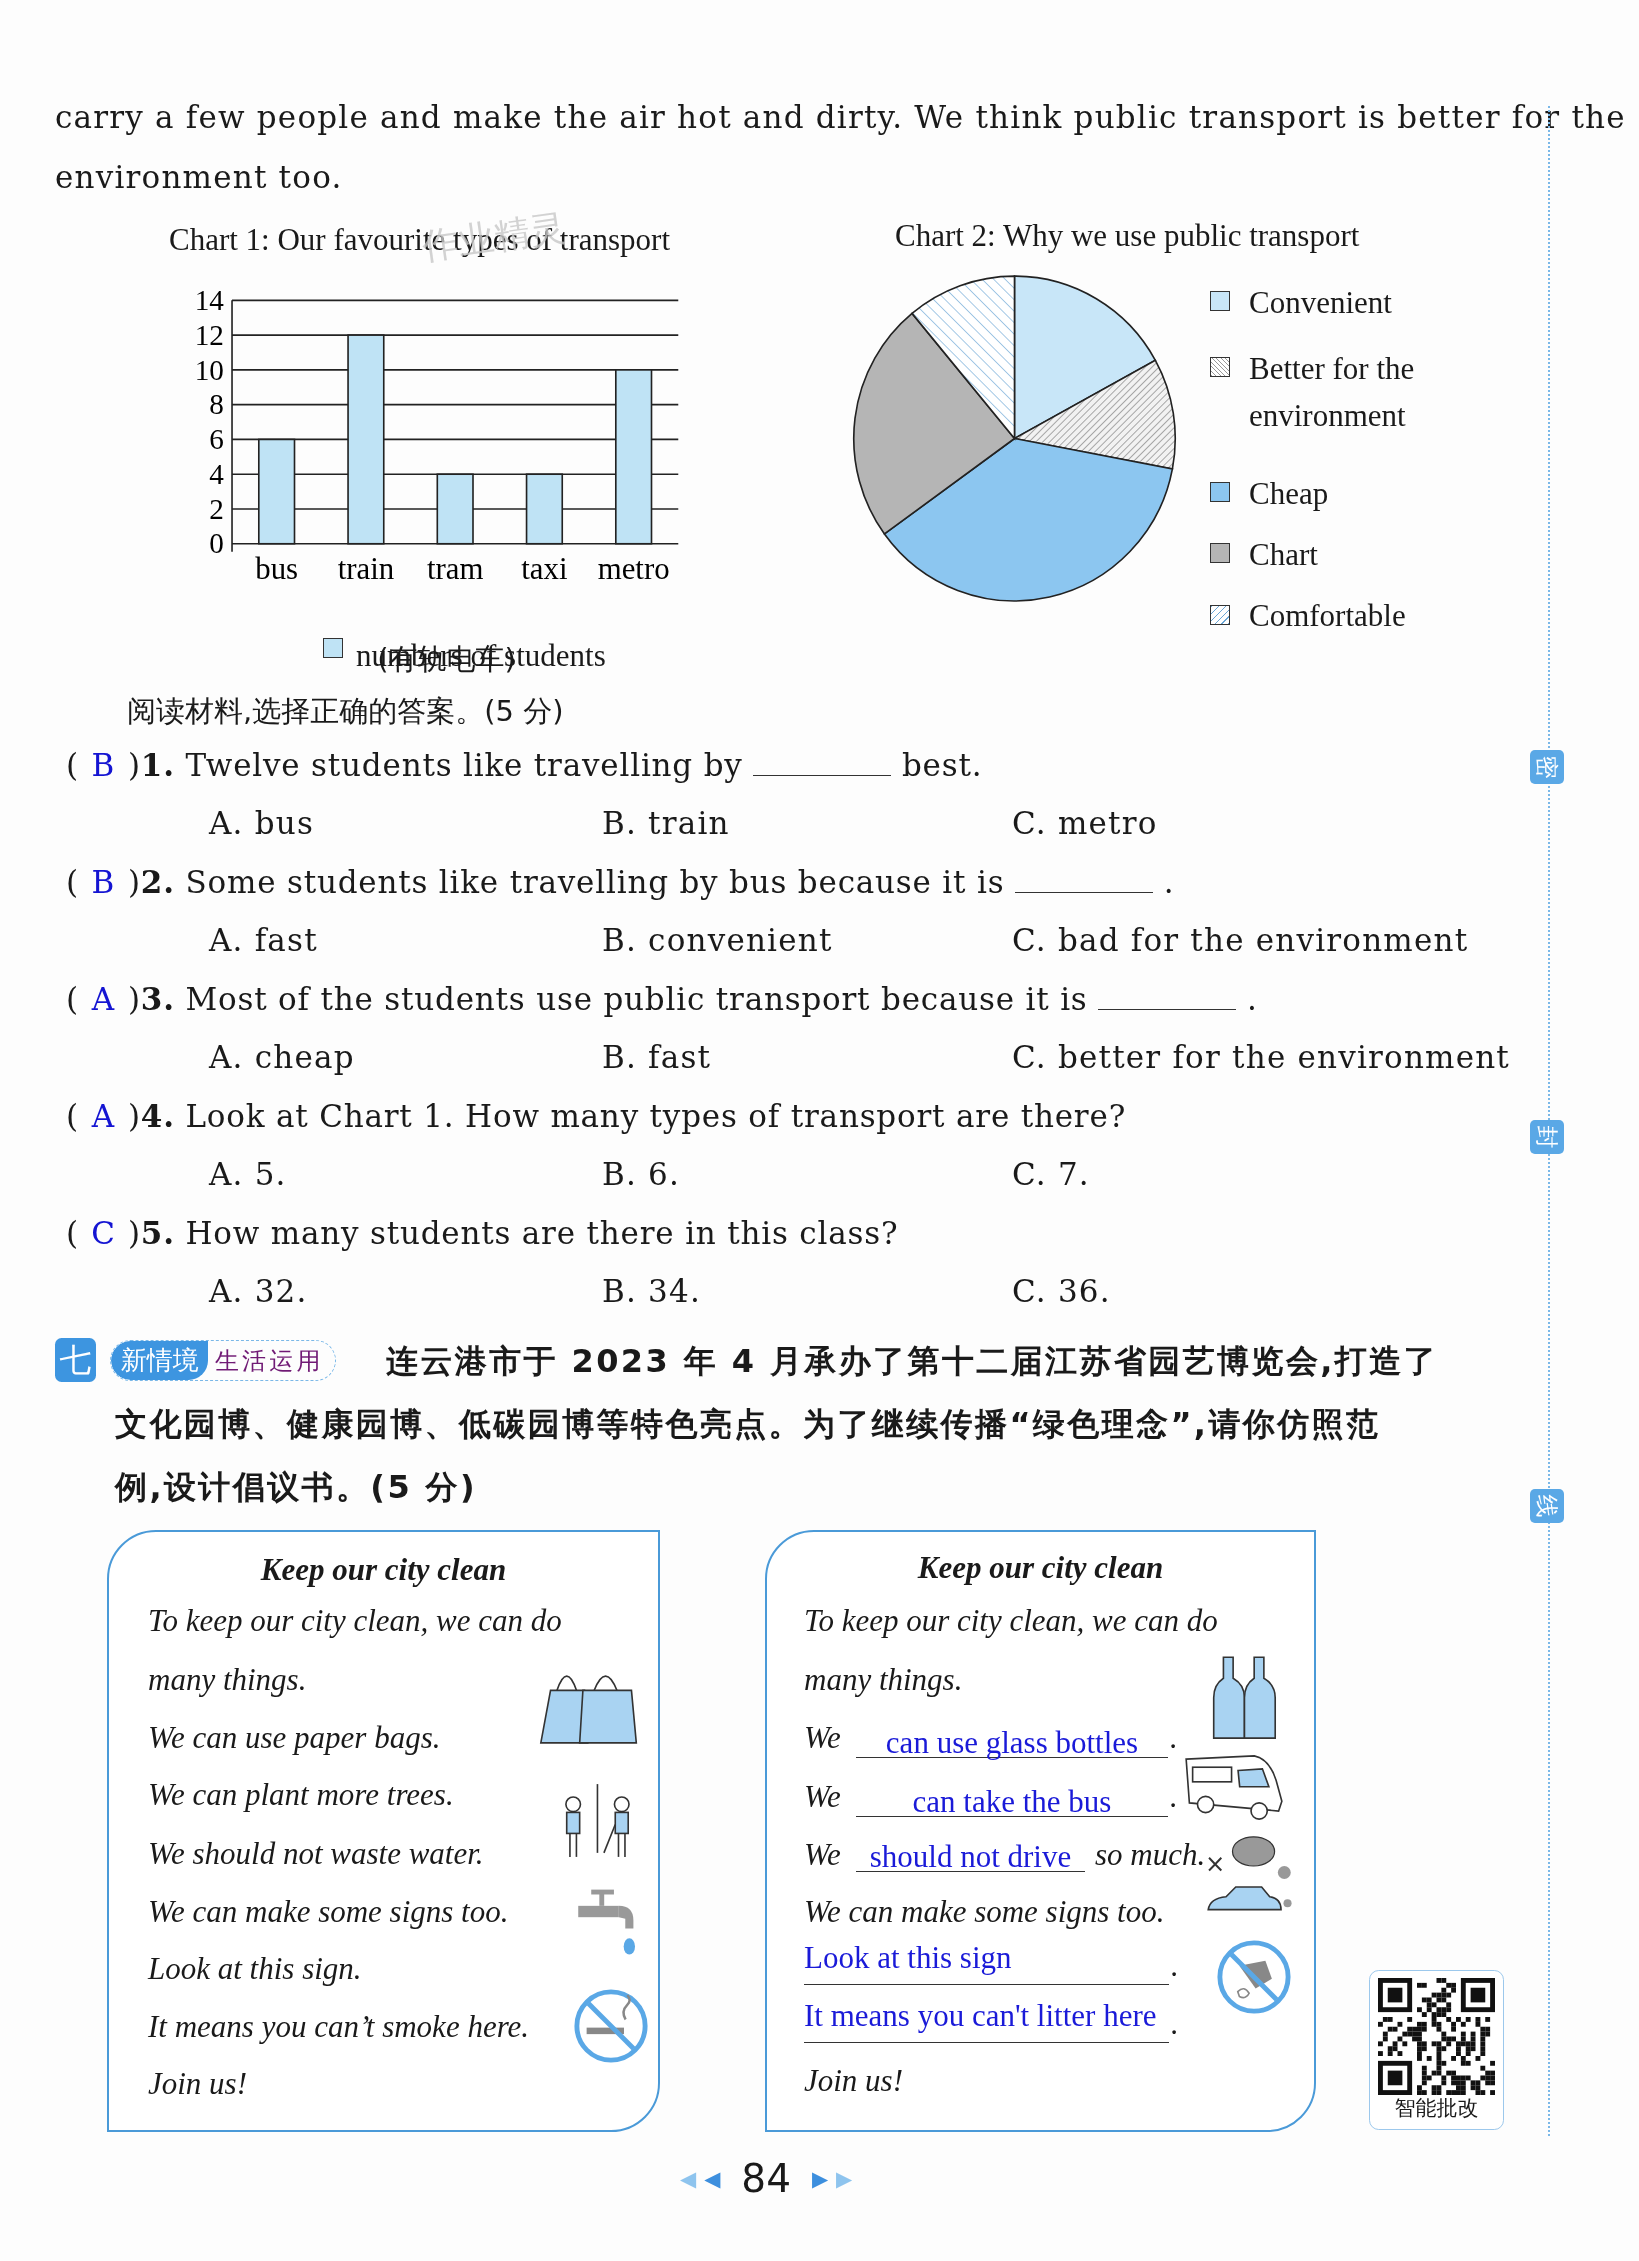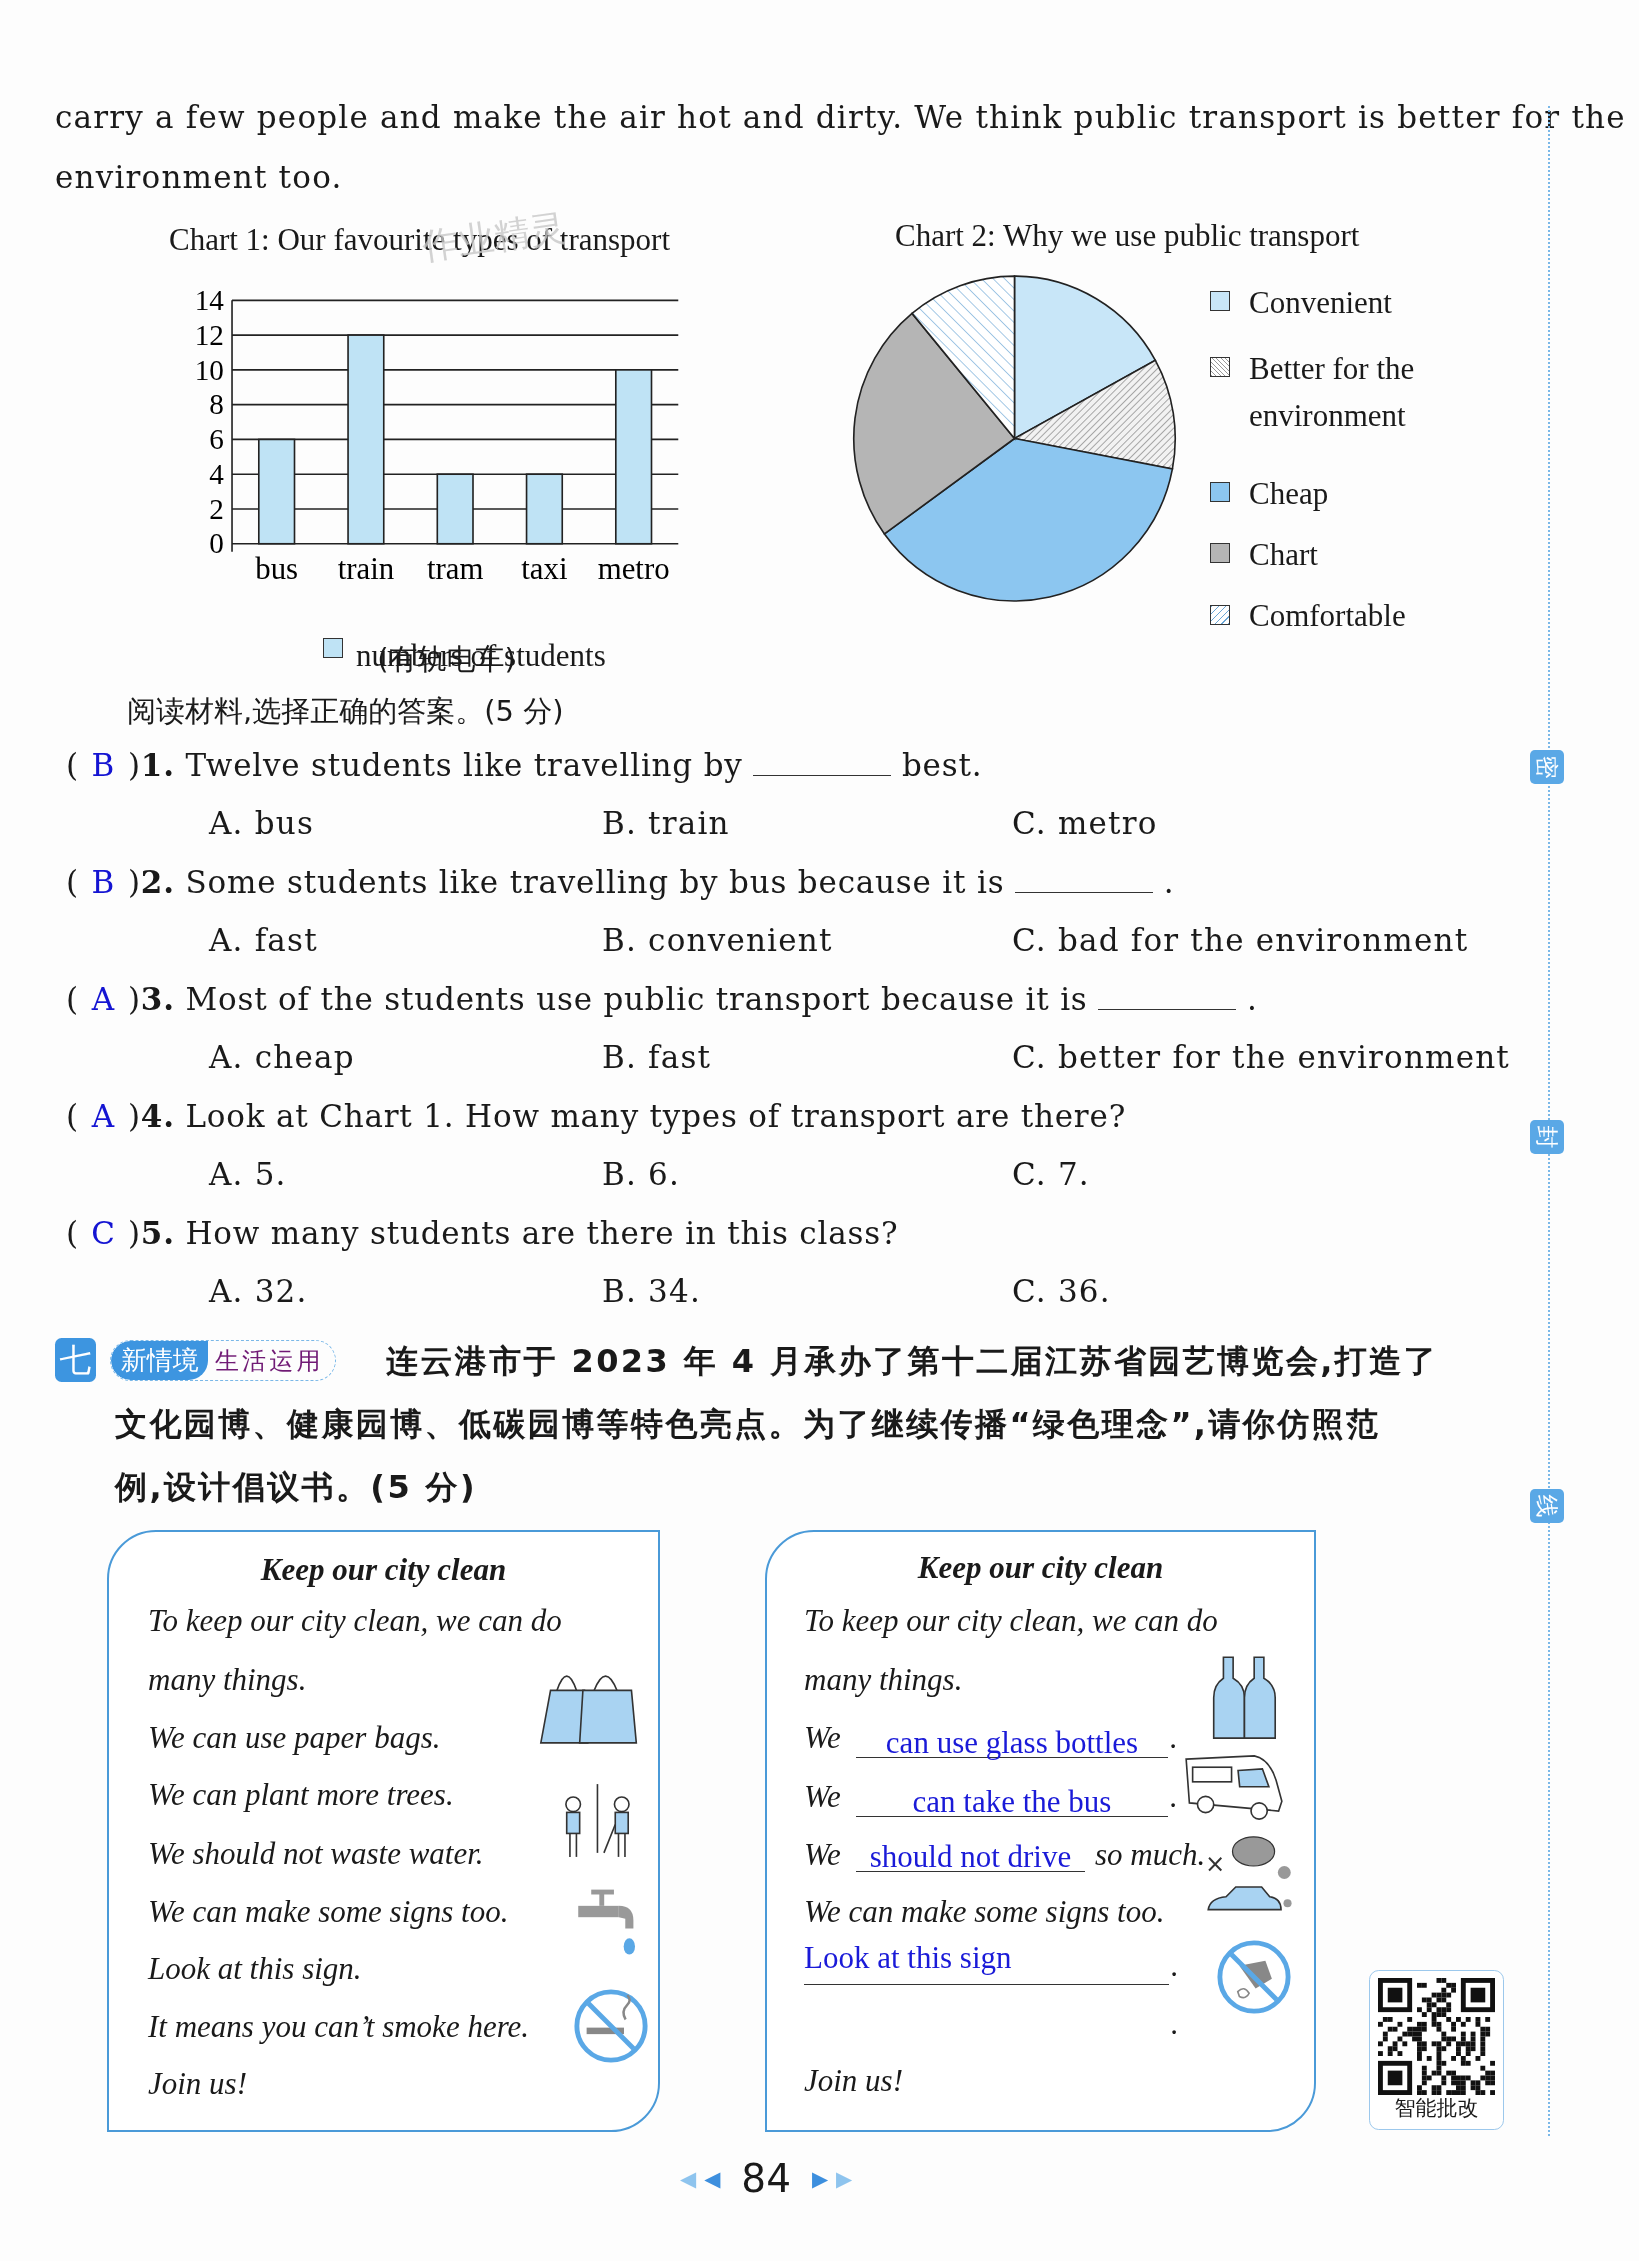--- a/index.html
+++ b/index.html
@@ -224,20 +224,21 @@
   <div class="abs box-line" style="left:403px; top:247px;">.</div>
 
   <div class="abs box-line" style="left:37px; top:305px;">We</div>
   <div class="abs uline" style="left:89px; top:307px; width:229px; height:32px; text-align:center;"><span class="hand">should not drive</span></div>
   <div class="abs box-line" style="left:328px; top:305px;">so much.</div>
 
   <div class="abs box-line" style="left:37px; top:362px;">We can make some signs too.</div>
 
   <div class="abs uline" style="left:37px; top:408px; width:365px; height:44px;"><span class="hand">Look at this sign</span></div>
   <div class="abs box-line" style="left:404px; top:416px;">.</div>
+  <div class="abs uline" style="left:37px; top:466px; width:365px; height:44px;"><span class="hand">It means you can't litter here</span></div>
   <div class="abs box-line" style="left:404px; top:474px;">.</div>
 
   <div class="abs box-line" style="left:37px; top:531px;">Join us!</div>
 
   <svg class="abs" style="left:445px; top:122px;" width="73" height="89" viewBox="0 0 90 110">
     <path d="M14 4 L26 4 L26 30 Q40 38 40 54 L40 104 L2 104 L2 54 Q2 38 14 30 Z" fill="#a9d3f2" stroke="#333" stroke-width="2"></path>
     <path d="M52 4 L64 4 L64 30 Q78 38 78 54 L78 104 L40 104 L40 54 Q40 38 52 30 Z" fill="#a9d3f2" stroke="#333" stroke-width="2"></path>
   </svg>
 
   <svg class="abs" style="left:414px; top:219px;" width="106" height="73" viewBox="0 0 130 90">

